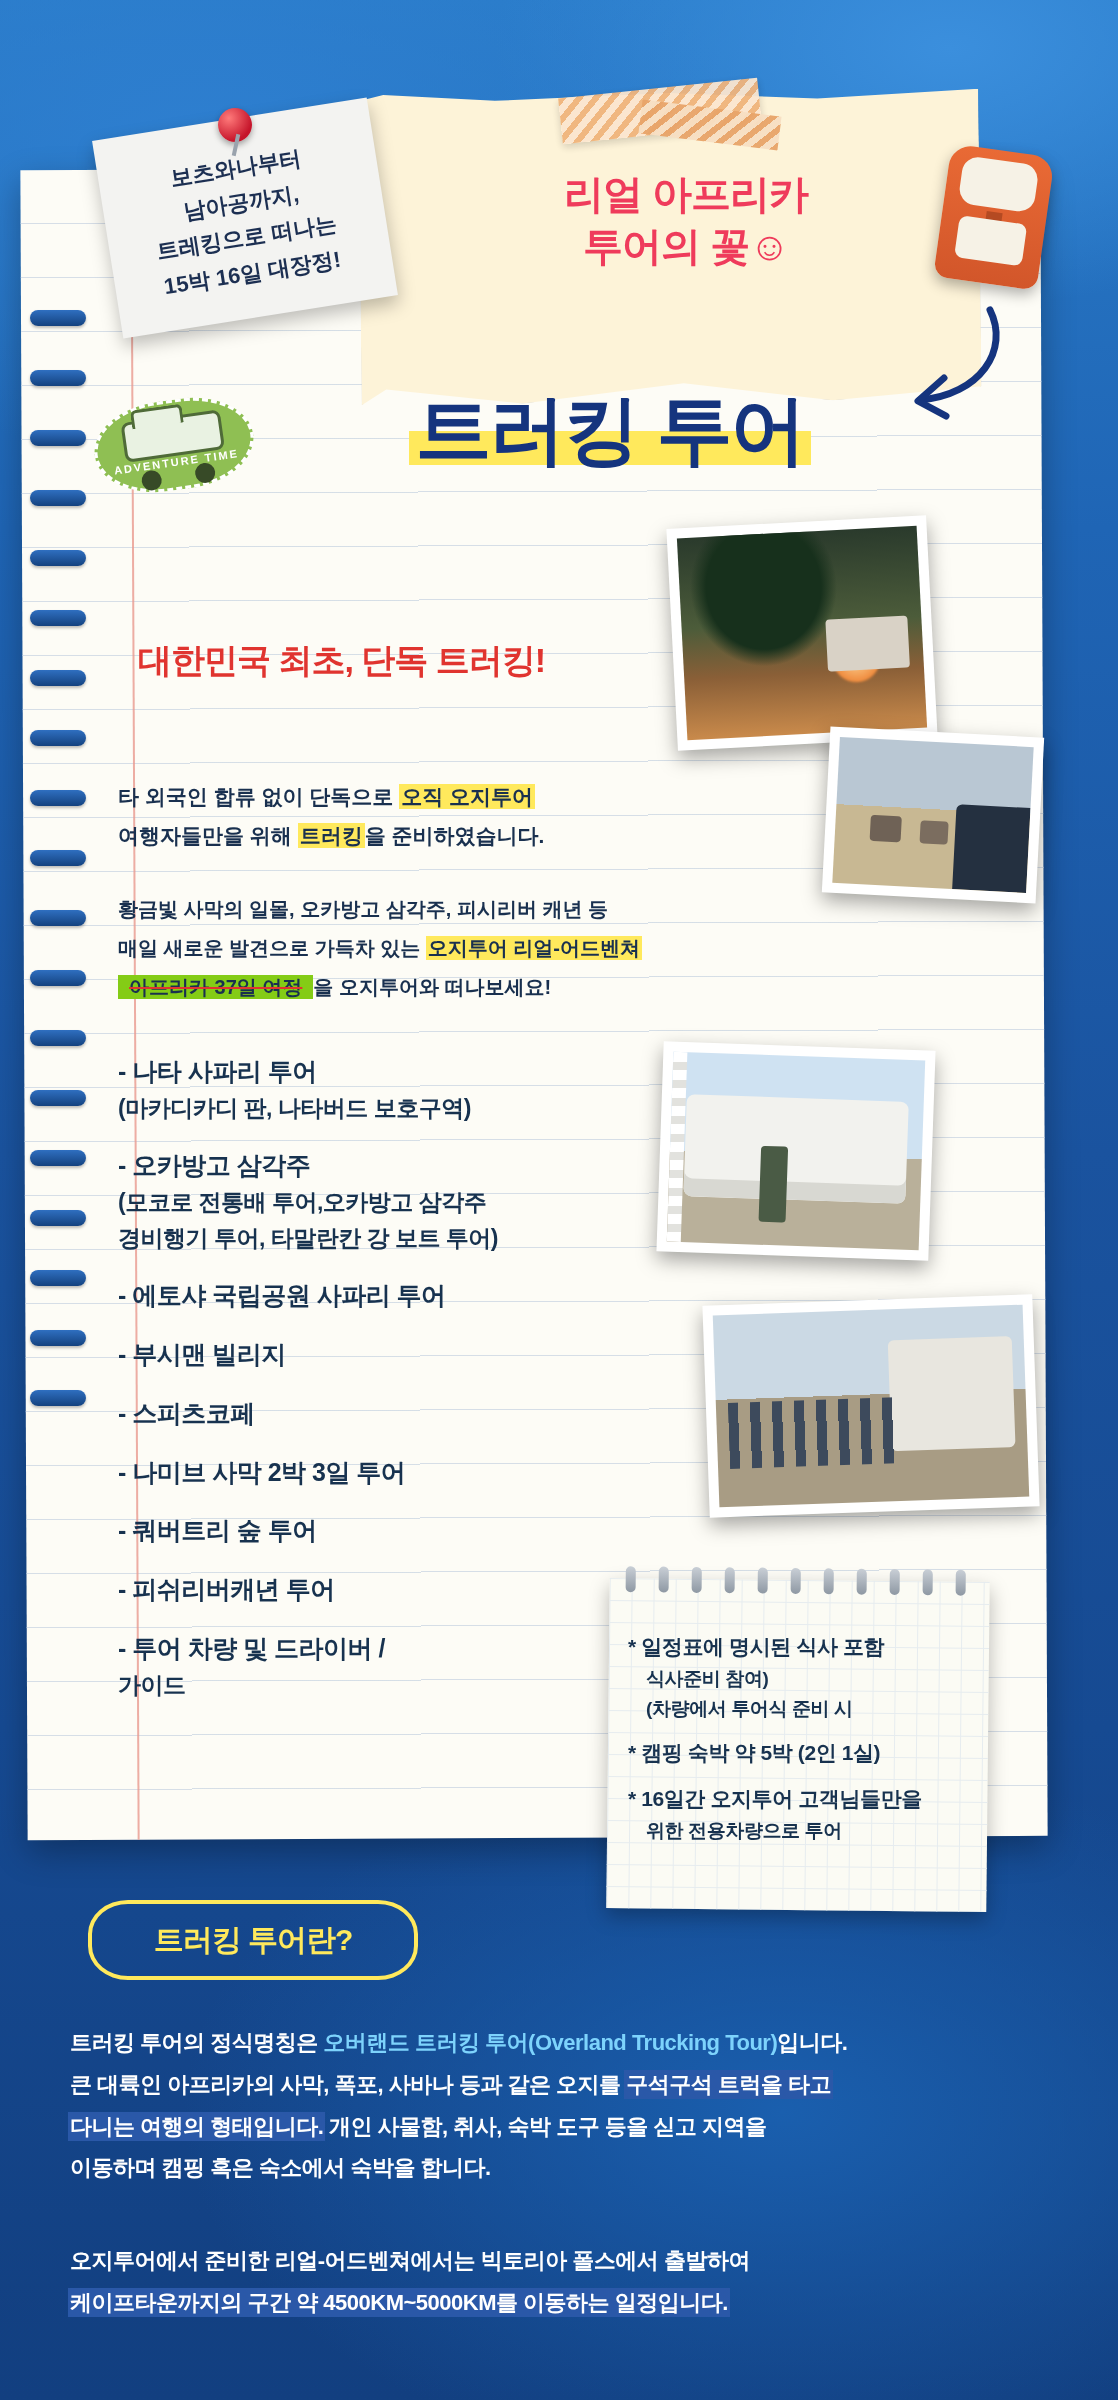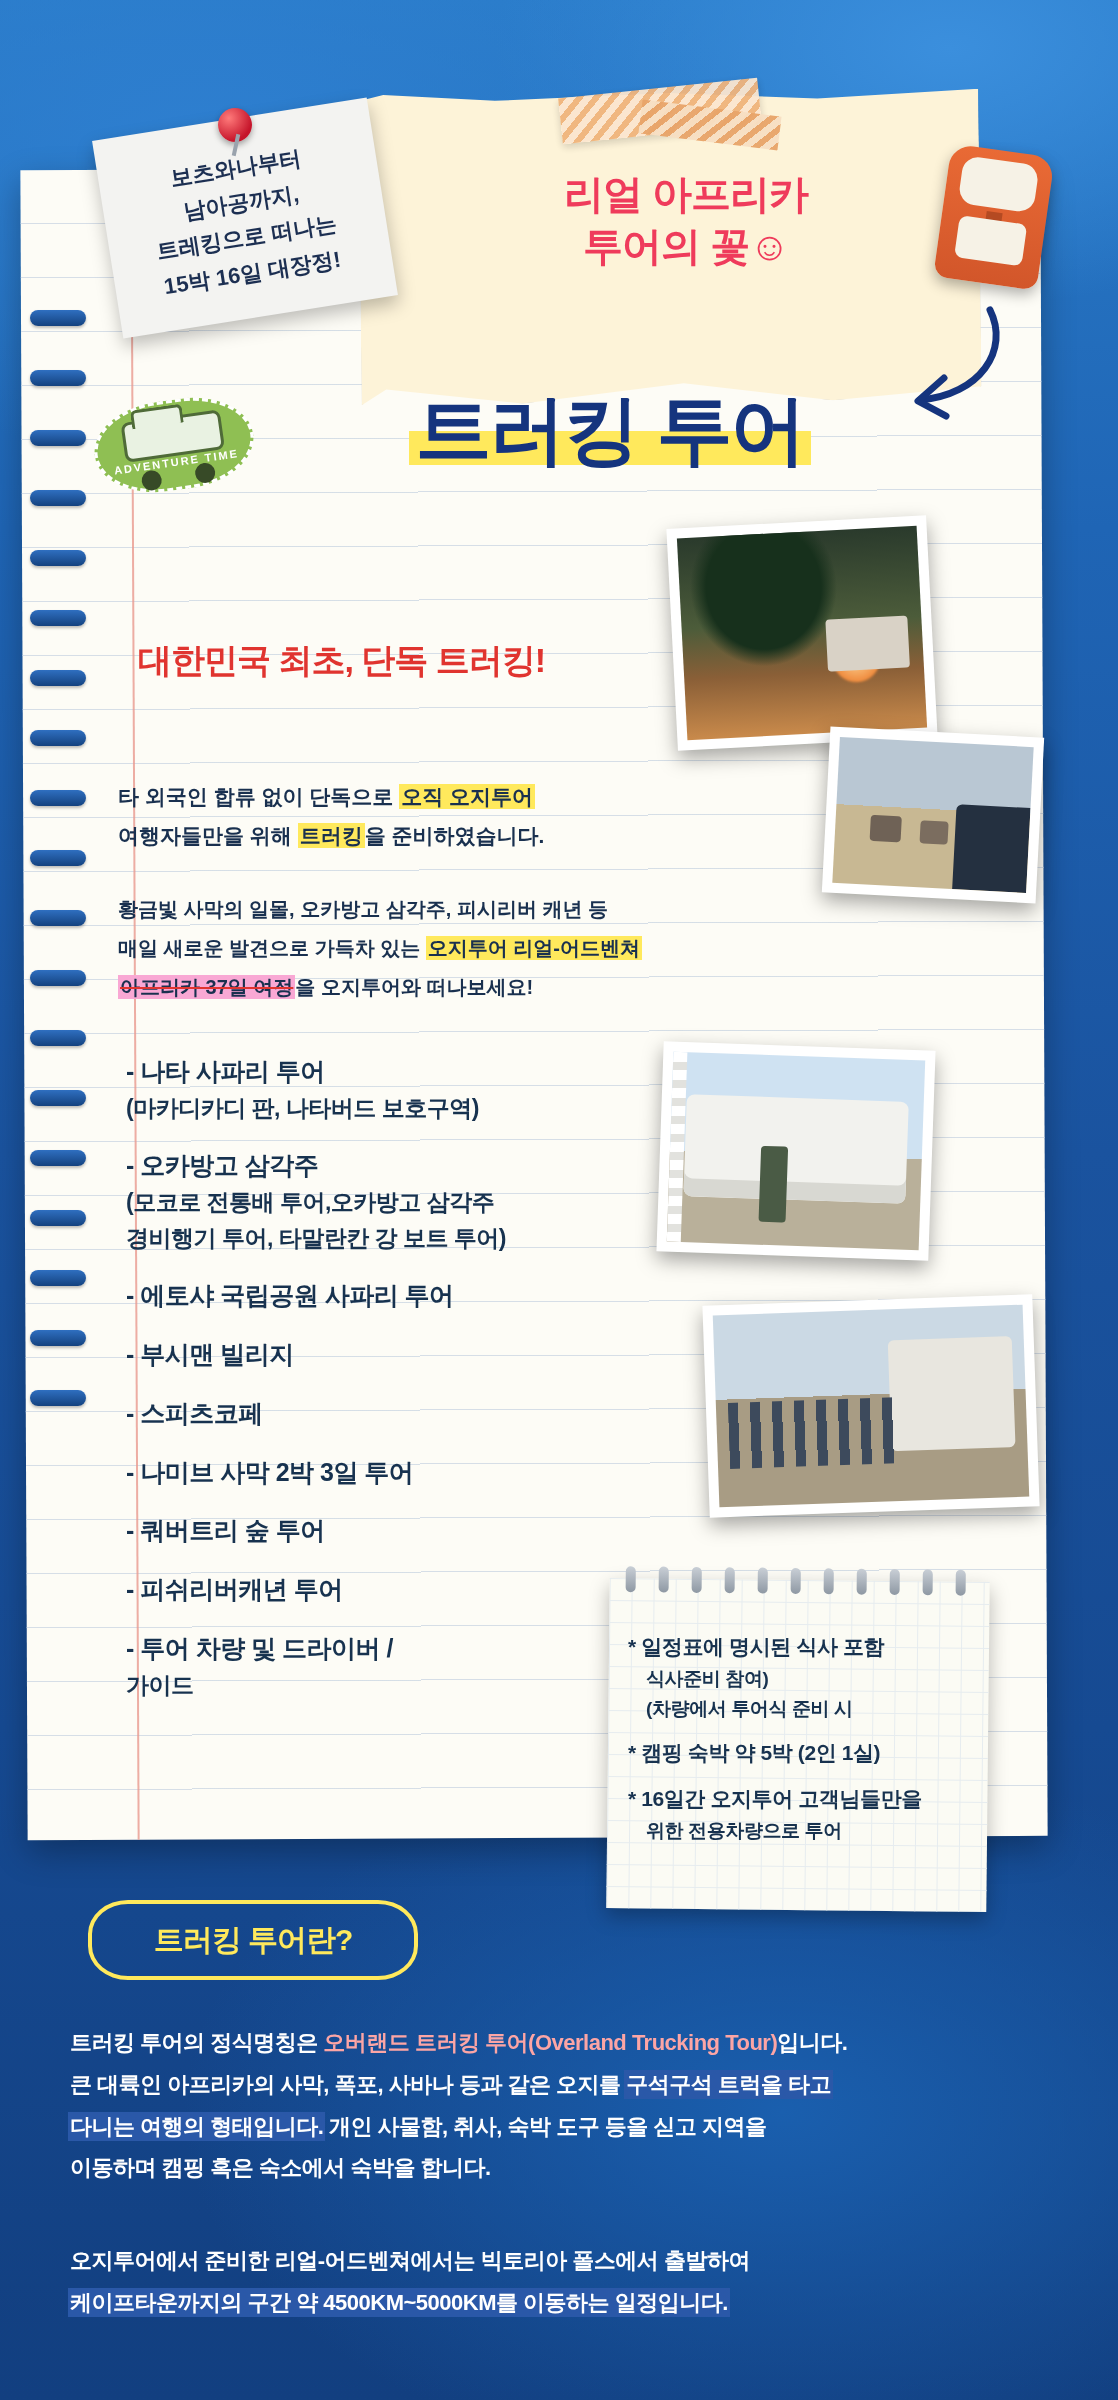--- a/index.html
+++ b/index.html
@@ -157,24 +157,24 @@
   }
   .p1{
     position:absolute; left:118px; top:778px; width:530px;
     color:#19304f; font-size:21px; line-height:1.85; font-weight:bold;
   }
   .p2{
     position:absolute; left:118px; top:890px; width:560px;
     color:#19304f; font-size:20px; line-height:1.95; font-weight:bold;
   }
   .mk{ background:#ffe95c; padding:1px 2px; }
-  .mk-strike{ background:#f9a8d4; padding:1px 2px; text-decoration:line-through; text-decoration-color:#e0342f; }
+  .mk-strike{ background:#84cc16; padding:1px 11px; text-decoration:line-through; text-decoration-color:#e0342f; }
 
   .list{
-    position:absolute; left:126px; top:1052px; width:520px;
+    position:absolute; left:118px; top:1052px; width:520px;
     color:#17324f; font-size:25px; line-height:1.55; font-weight:bold; letter-spacing:-.5px;
   }
   .list .item{ margin-bottom:20px; }
   .list .sub{ display:block; font-size:23px; }
 
   
   .photo{
     position:absolute; background:#fff; padding:10px;
     box-shadow:0 8px 20px rgba(0,0,0,.35);
   }
@@ -240,21 +240,21 @@
     position:absolute; inset:0; display:flex; align-items:center; justify-content:center;
     color:#ffe95c; font-size:30px; font-weight:bold; letter-spacing:-1px;
   }
   .bottom-p{
     position:absolute; left:70px; width:980px;
     color:#ffffff; font-size:22px; line-height:1.9; font-weight:bold; letter-spacing:-.5px;
   }
   .b1{ top:2022px; }
   .b2{ top:2240px; }
   .hl-b{ background:#2a58a8; box-shadow:0 0 0 2px #2a58a8; }
-  .hl-y{ color:#fca5a5;text-align:right; }
+  .hl-y{ color:#7dd3fc;text-align:right; }
 </style>
 </head>
 <body>
 
 <div class="bg"></div>
 
 <div class="sheet">
   <div class="rules"></div>
   <div class="margin-line"></div>
 </div>

